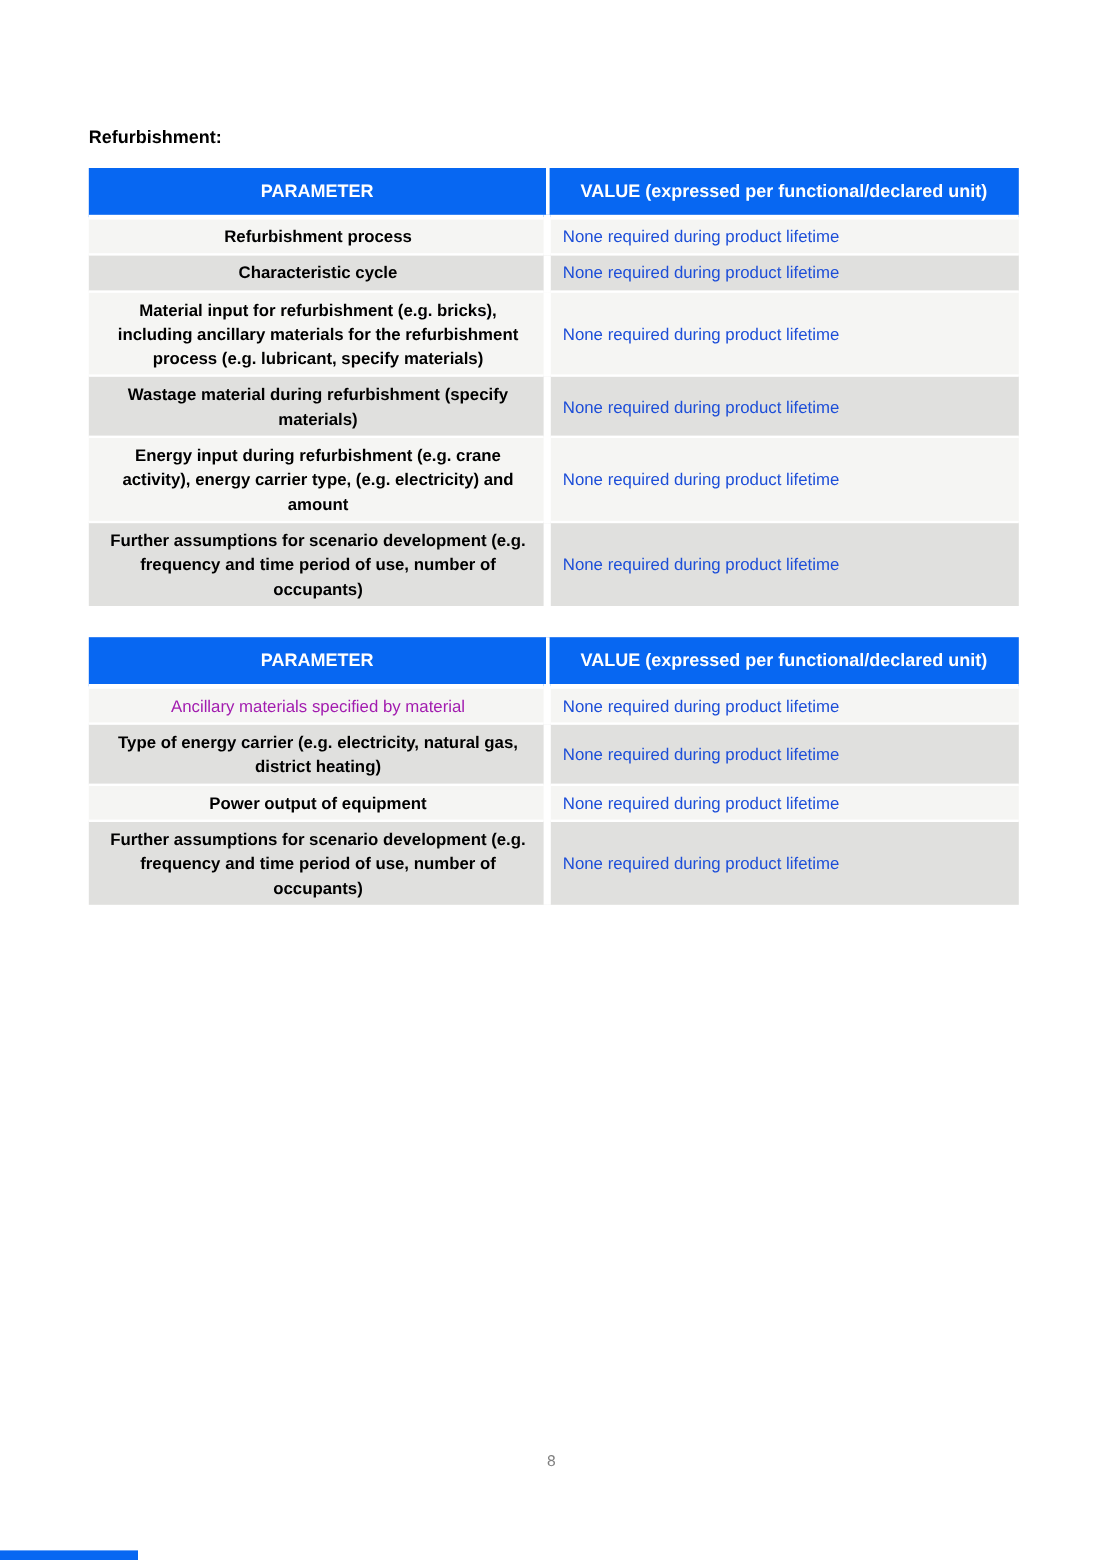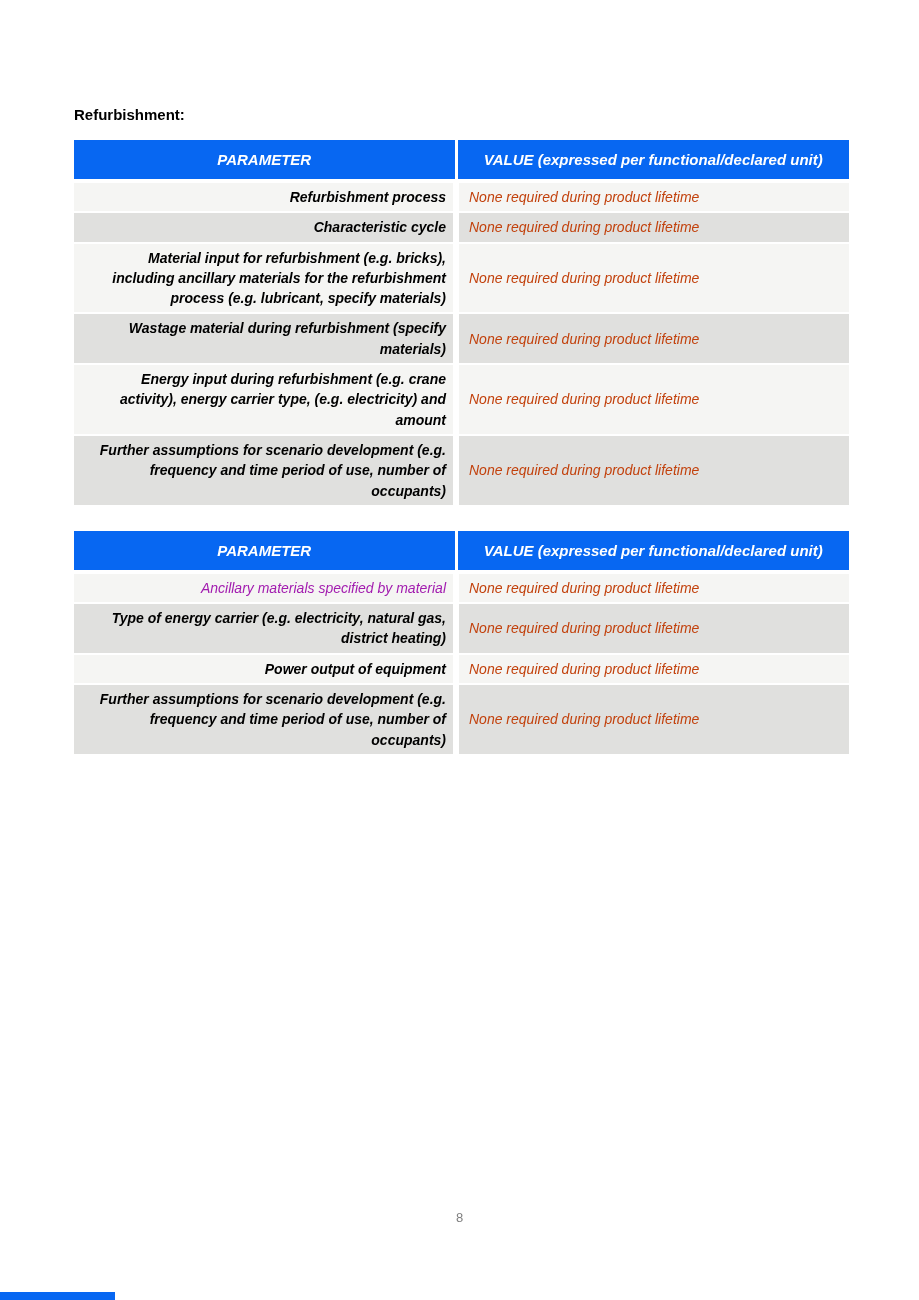--- a/index.html
+++ b/index.html
@@ -21,49 +21,48 @@
     font-weight: bold;
     color: #000000;
     margin-bottom: 17px;
   }
   .section + .section { margin-top: 26px; }
   table.param-table {
     width: 775px;
     border-collapse: collapse;
     table-layout: fixed;
     margin-bottom: 8px;
-    font-style: italic;
   }
   table.param-table col.c-param { width: 382px; }
   table.param-table col.c-value { width: 393px; }
   table.param-table th {
     color: #ffffff;
     font-size: 15px;
     font-weight: bold;
     text-align: center;
     padding: 11px 8px;
     border-bottom: 4px solid #ffffff;
   }
   table.param-table th.h-param { border-right: 3px solid #ffffff; }
   table.param-table td {
     font-size: 14px;
     line-height: 1.45;
     padding: 4px 10px;
     vertical-align: middle;
     border-top: 2px solid #ffffff;
   }
   table.param-table td.param {
-    text-align: right;
+    text-align: center;
     font-weight: bold;
     color: #000000;
     border-right: 6px solid #ffffff;
     padding-right: 7px;
   }
   table.param-table td.param.regular { font-weight: normal; color: #a21caf; }
-  table.param-table td.value { text-align: left; color: #c2410c; }
+  table.param-table td.value { text-align: left; color: #1d4ed8; }
   table.param-table tbody tr:nth-child(odd)  td { background: #f5f5f3; }
   table.param-table tbody tr:nth-child(even) td { background: #e0e0de; }
   .page-number {
     position: absolute;
     top: 1210px; left: 0;
     width: 100%;
     text-align: center;
     font-size: 13px;
     color: #7f7f7f;
   }

